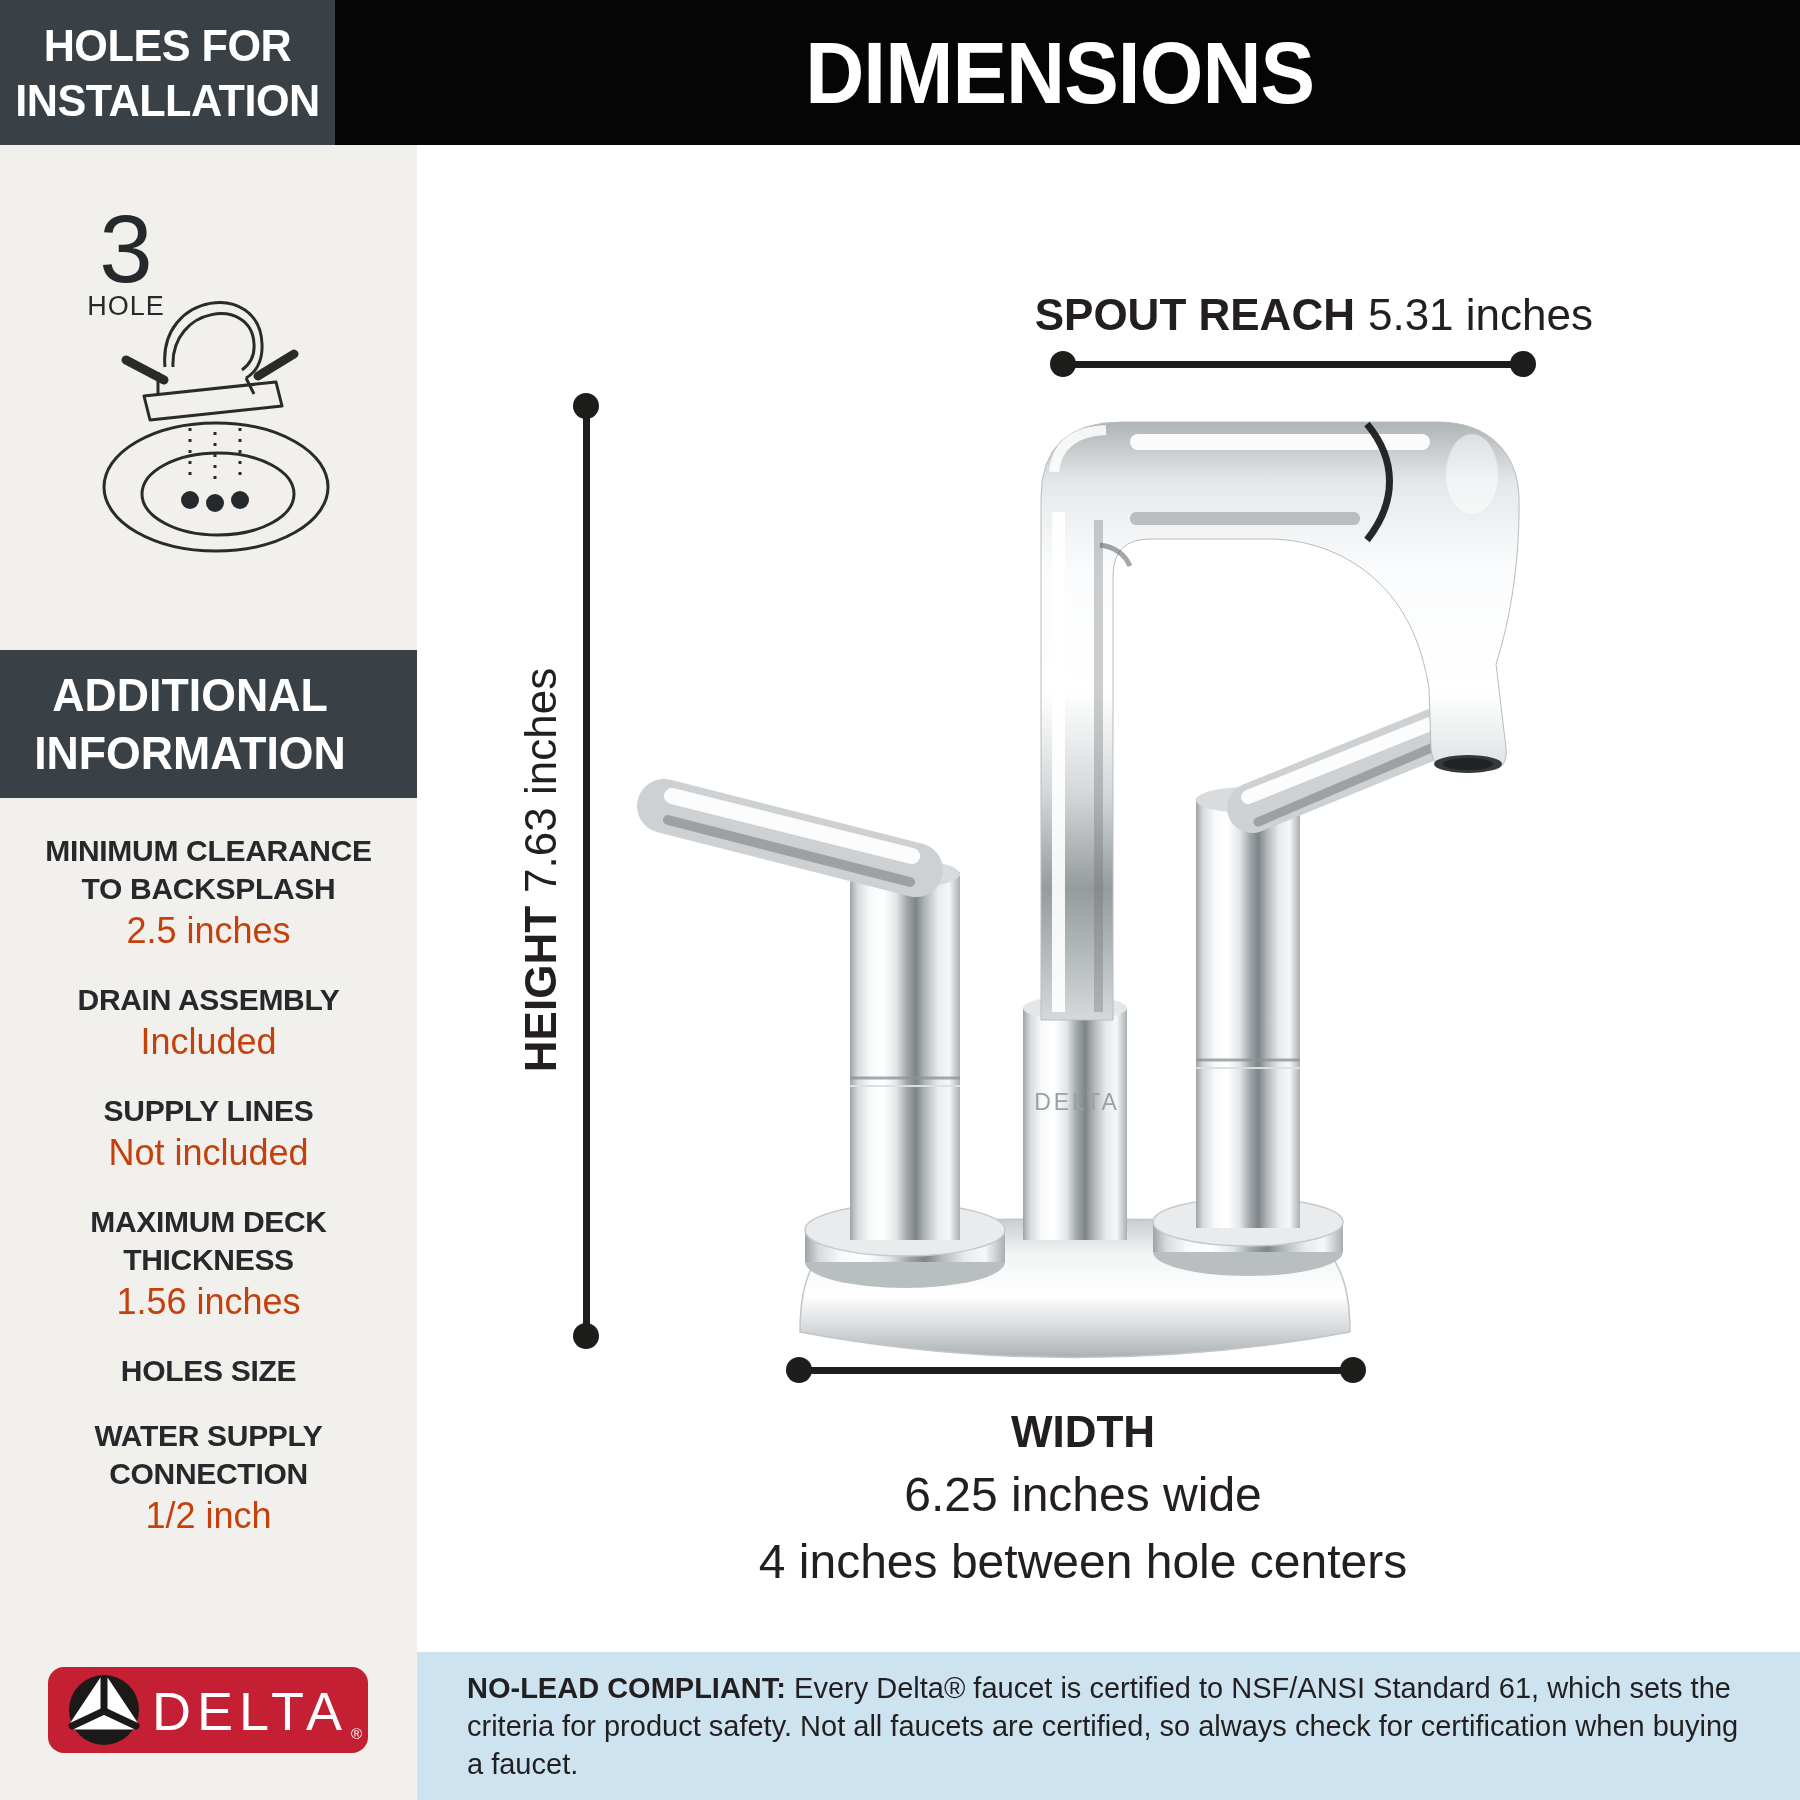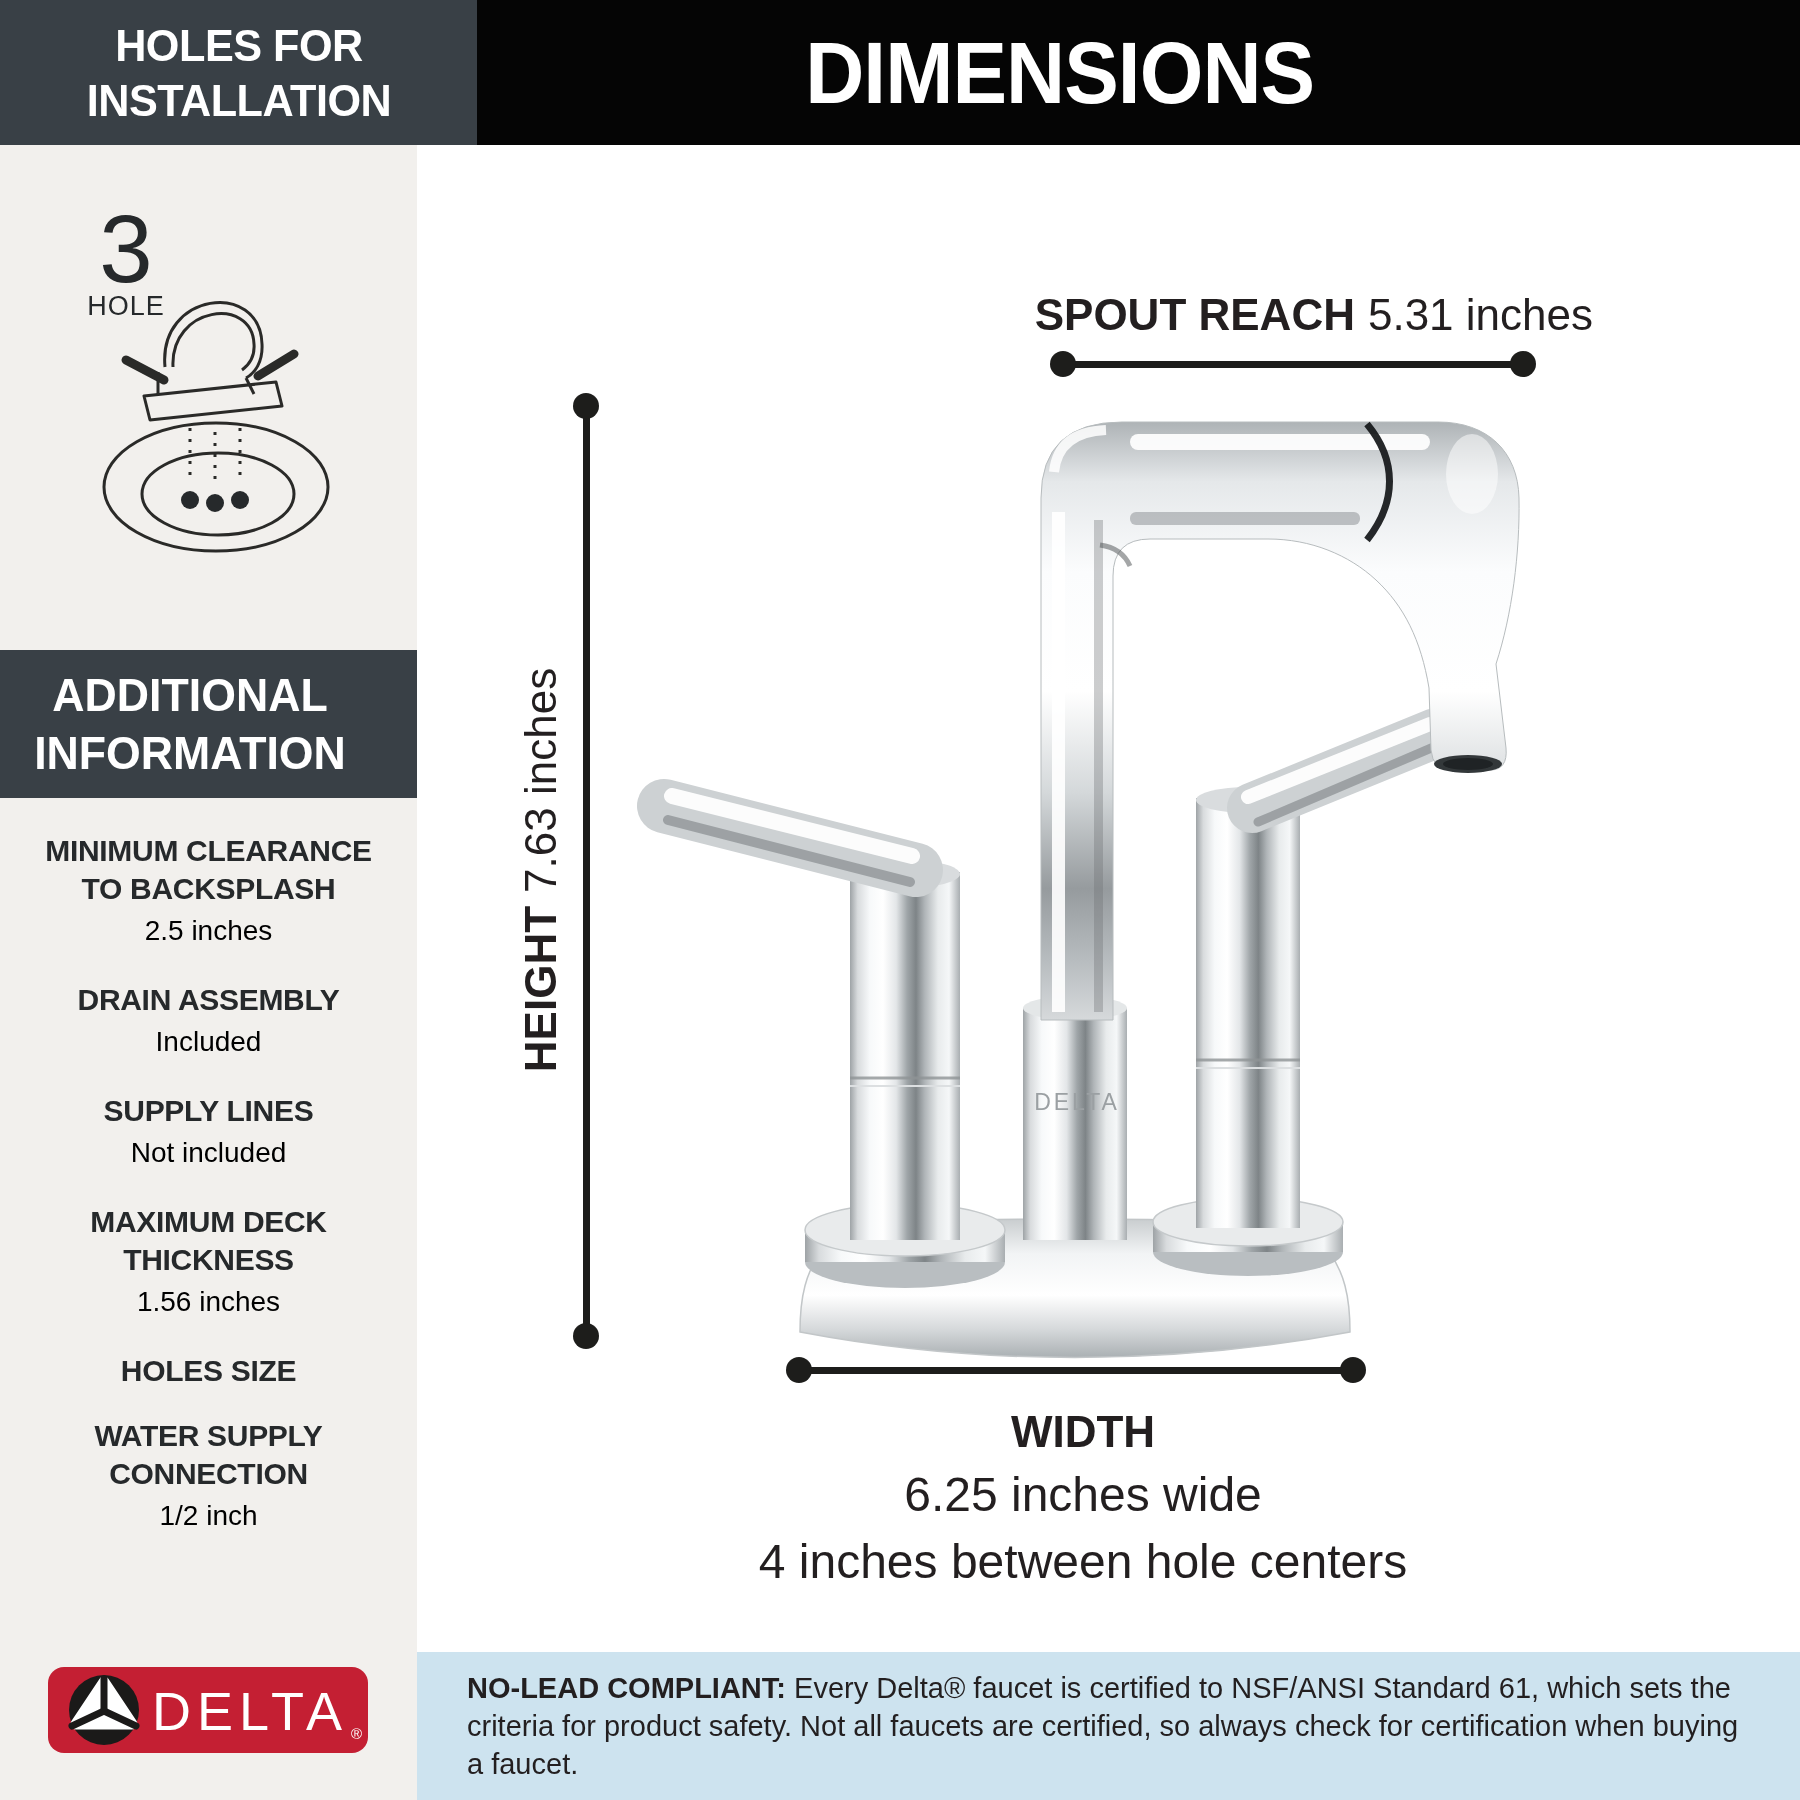--- a/index.html
+++ b/index.html
@@ -5,38 +5,38 @@
   html,body{margin:0;padding:0;}
   body{
     width:1800px;height:1800px;position:relative;overflow:hidden;
     background:#ffffff;
     font-family:"Liberation Sans", sans-serif;
     color:#231f20;
   }
   .abs{position:absolute;}
   
   .top-header{left:0;top:0;width:1800px;height:145px;background:#050505;}
-  .header-left{left:0;top:0;width:477px;height:145px;background:#394046;
+  .header-left{left:0;top:0;width:335px;height:145px;background:#394046;
     display:flex;align-items:center;justify-content:center;text-align:center;}
   .header-left span{color:#ffffff;font-weight:bold;font-size:45px;line-height:55px;
     letter-spacing:-0.5px;display:block;width:390px;transform:scaleX(0.96);}
   .header-main{left:400px;top:0;width:1320px;height:145px;
     display:flex;align-items:center;justify-content:center;}
   .header-main span{color:#ffffff;font-weight:bold;font-size:88px;letter-spacing:-1px;
     transform:scaleX(0.93);}
   
   .sidebar-bg{left:0;top:145px;width:417px;height:1655px;background:#f2f0ed;}
   .addinfo-box{left:0;top:650px;width:417px;height:148px;background:#394046;
     display:flex;align-items:center;justify-content:flex-start;text-align:center;}
   .addinfo-box span{color:#ffffff;font-weight:bold;font-size:47px;line-height:58px;
     display:block;width:380px;transform:scaleX(0.95);}
   .specs{left:38px;top:832px;width:341px;text-align:center;}
   .spec-item{margin-bottom:27px;}
   .spec-label{font-weight:bold;font-size:30px;line-height:38px;color:#26292b;letter-spacing:-0.3px;}
-  .spec-value{font-size:28px;line-height:46px;color:#000000;}
+  .spec-value{font-size:36px;line-height:46px;color:#c2410c;}
   
   .dim-line{background:#1d1d1b;}
   .dim-dot{width:26px;height:26px;border-radius:50%;background:#1d1d1b;}
   .dim-text{font-size:44px;color:#231f20;white-space:nowrap;}
   .dim-text .b{font-weight:bold;}
   .dim-text .v{margin-left:13px;}
   .spout-label{left:993px;top:290px;width:600px;text-align:right;}
   .height-label{left:301px;top:840px;width:480px;height:60px;
     transform:rotate(-90deg);display:flex;align-items:center;justify-content:center;}
   .width-block{left:733px;top:1403px;width:700px;text-align:center;}

